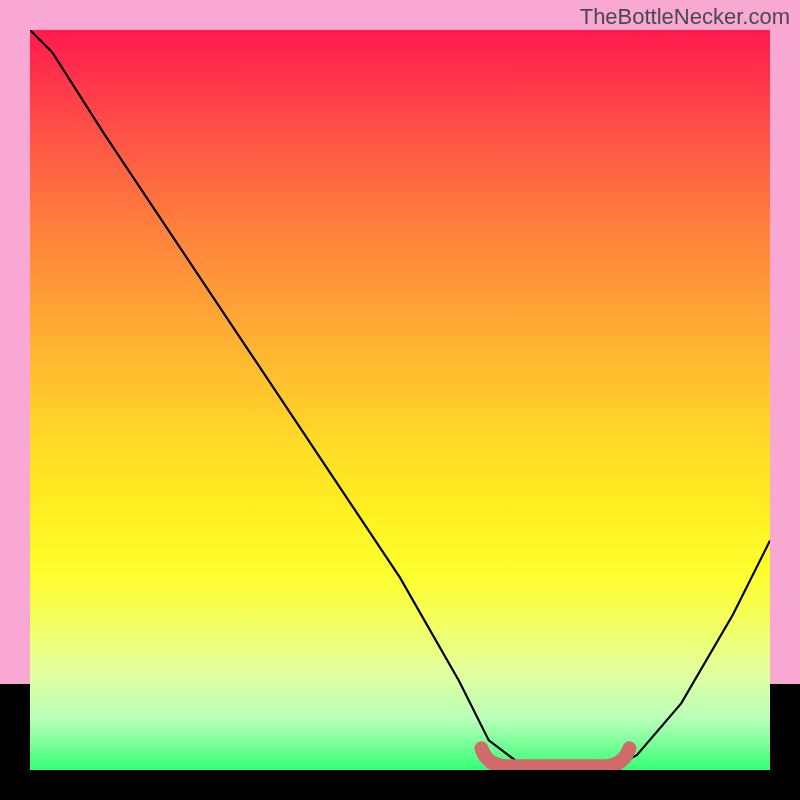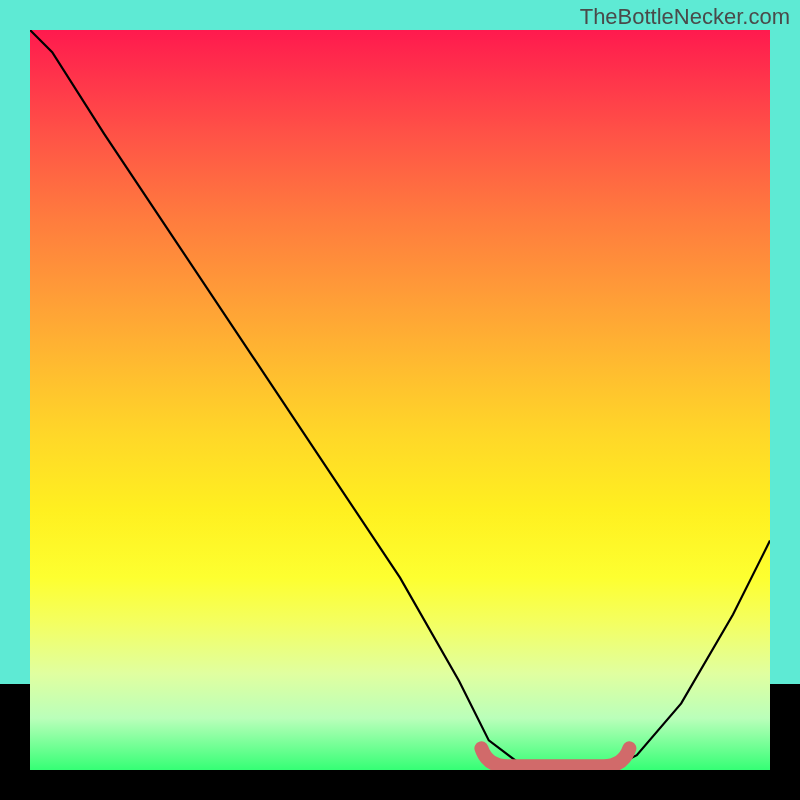--- a/index.html
+++ b/index.html
@@ -1,21 +1,21 @@
 <!DOCTYPE html>
 <html><head>
 <meta charset="utf-8">
 <style>
   * { margin: 0; padding: 0; box-sizing: border-box; }
   html, body { width: 800px; height: 800px; background: #000; overflow: hidden; }
   .container {
     position: relative;
     width: 800px;
     height: 684px;
-    background: #5eead4;
+    background: #f9a8d4;
   }
   .watermark {
     position: absolute;
     top: 4px;
     right: 10px;
     color: #4a4a4a;
     font-family: Arial, sans-serif;
     font-size: 22px;
     font-weight: 500;
     z-index: 10;

